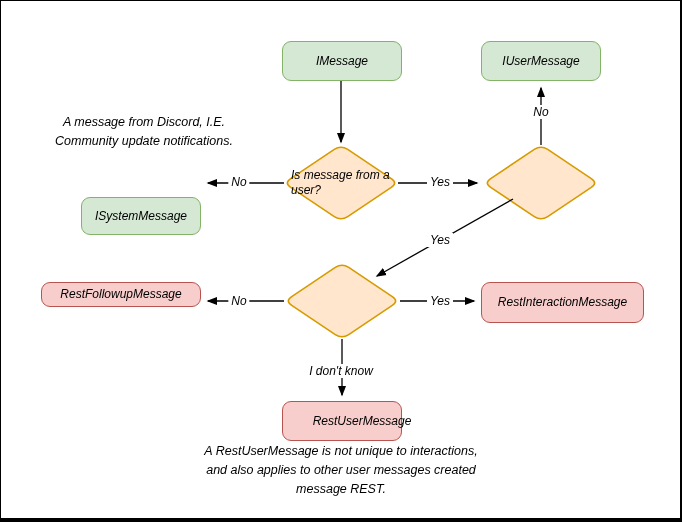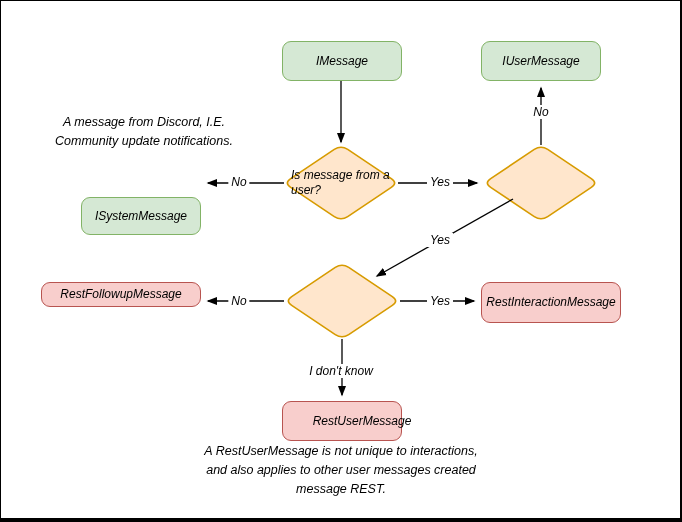--- a/index.html
+++ b/index.html
@@ -83,21 +83,21 @@
   </div>
   <div class="node green" style="left:480px;top:40px;width:120px;height:40px;">
     <span>IUserMessage</span>
   </div>
   <div class="node green" style="left:80px;top:160px;width:120px;height:38px;margin-top:36px;">
     <span>ISystemMessage</span>
   </div>
   <div class="node red" style="left:40px;top:281px;width:160px;height:25px;">
     <span>RestFollowupMessage</span>
   </div>
-  <div class="node red" style="left:480px;top:281px;width:140px;height:41px;text-align:right;">
+  <div class="node red" style="left:480px;top:281px;width:163px;height:41px;text-align:right;">
     <span>RestInteractionMessage</span>
   </div>
   <div class="node red" style="left:281px;top:400px;width:120px;height:40px;padding-left:40px;">
     <span>RestUserMessage</span>
   </div>
 
   <div class="decision-label" style="left:290px;top:152px;width:100px;height:60px;">
     <span>Is message from a user?</span>
   </div>
 

